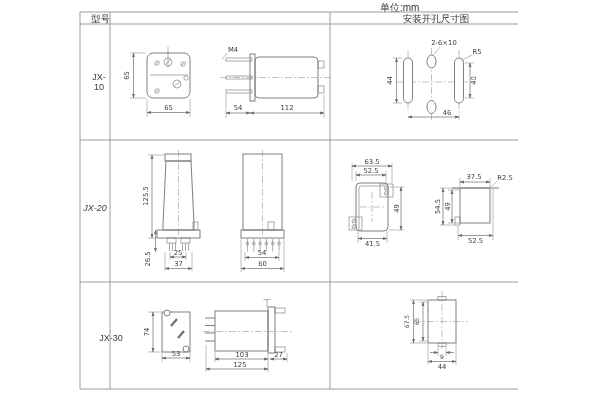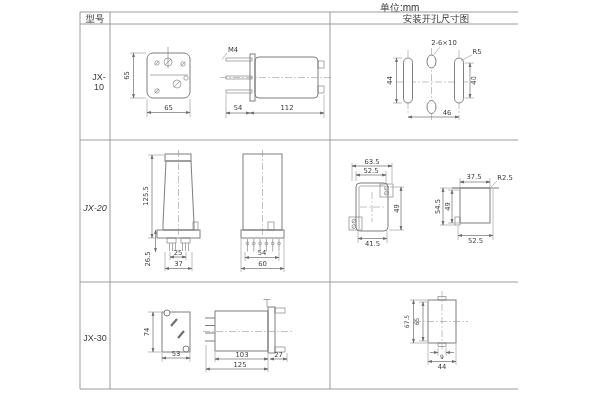--- a/index.html
+++ b/index.html
@@ -20,25 +20,25 @@
   .dt{font:6.8px "DejaVu Sans",sans-serif;fill:#3b3b3b;text-anchor:middle;}
   .dts{font:6px "DejaVu Sans",sans-serif;fill:#3b3b3b;text-anchor:middle;}
   .leaf{stroke:#6f6f6f;stroke-width:2.2;}
 </style>
 </head>
 <body>
 
 <div class="sheet">
 
   <div class="unit">单位:mm</div>
-  <div class="hdr" style="left:80px;top:13px;width:30px;">型号</div>
+  <div class="hdr" style="left:80px;top:13px;width:30px;text-align:right;">型号</div>
   <div class="hdr" style="left:330px;top:13px;width:188px;margin-left:12px;">安装开孔尺寸图</div>
   <div class="model" style="left:92px;top:72px;width:14px;">JX-10</div>
   <div class="model" style="left:80px;top:203px;width:30px;font-style:italic;">JX-20</div>
-  <div class="model" style="left:80px;top:333px;width:30px;">JX-30</div>
+  <div class="model" style="left:80px;top:333px;width:30px;padding-left:16px;">JX-30</div>
 
   <svg width="600" height="400" viewBox="0 0 600 400">
     <defs>
       <marker id="arr" viewBox="0 0 10 10" refX="9" refY="5" markerWidth="7" markerHeight="7" orient="auto-start-reverse">
         <path d="M0,1.8 L10,5 L0,8.2 Z" fill="#6f6f6f"></path>
       </marker>
     </defs>
 
     <g>
       <line class="grid" x1="80" y1="12" x2="518" y2="12"></line>

